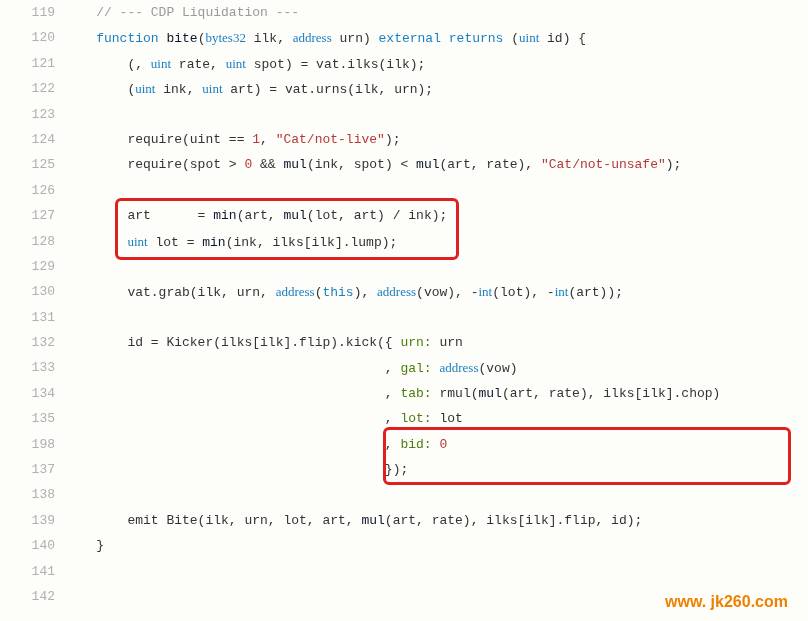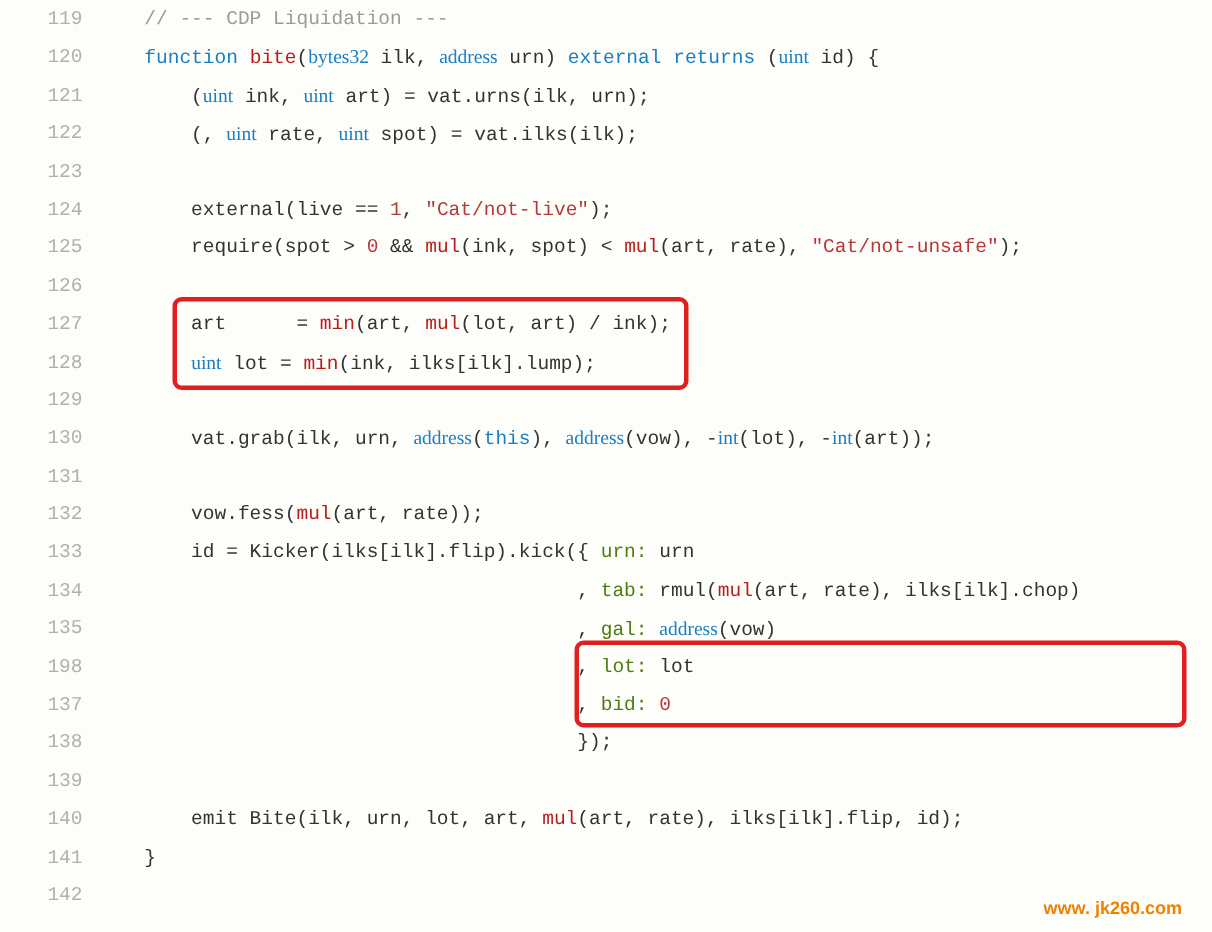--- a/index.html
+++ b/index.html
@@ -32,37 +32,37 @@
     .line {
       white-space: pre;
       height: 25.4px;
     }
     .gutter .line {
       white-space: pre;
     }
     
     .cm { color: #9a9a9a; text-align: center; } 
     .kw { color: #1a7fc1; } 
-    .fn { color: #b91c1c; } 
+    .fn { color: #0f172a; } 
     .ty { color: #1a7fc1; font-family: Liberation Serif, serif; }    
     .nu { color: #b53838; } 
     .st { color: #b53838; } 
     .at { color: #4d7c0f; text-align: center; } 
     .hl-box {
       position: absolute;
       border: 3px solid #e02020;
       border-radius: 6px;
       pointer-events: none;
     }
     .watermark {
       position: absolute;
       right: 20px;
       bottom: 4px;
       font-family: Arial, sans-serif;
-      font-size: 12px;
+      font-size: 16px;
       color: #f08000;
       font-weight: bold;
     }
   </style>
 </head>
 <body>
 
 <div class="code-area">
   <div class="gutter">
     <div class="line">119</div>
@@ -86,35 +86,34 @@
     <div class="line">137</div>
     <div class="line">138</div>
     <div class="line">139</div>
     <div class="line">140</div>
     <div class="line">141</div>
     <div class="line">142</div>
   </div>
   <div class="lines">
     <div class="line"><span class="cm">    // --- CDP Liquidation ---</span></div>
     <div class="line"><span>    </span><span class="kw">function</span><span> </span><span class="fn">bite</span><span>(</span><span class="ty">bytes32</span><span> ilk, </span><span class="ty">address</span><span> urn) </span><span class="kw">external</span><span> </span><span class="kw">returns</span><span> (</span><span class="ty">uint</span><span> id) {</span></div>
+    <div class="line"><span>        (, </span><span class="ty">uint</span><span> rate, </span><span class="ty">uint</span><span> spot) = vat.ilks(ilk);</span></div>
     <div class="line"><span>        (</span><span class="ty">uint</span><span> ink, </span><span class="ty">uint</span><span> art) = vat.urns(ilk, urn);</span></div>
-    <div class="line"><span>        (, </span><span class="ty">uint</span><span> rate, </span><span class="ty">uint</span><span> spot) = vat.ilks(ilk);</span></div>
     <div class="line"><span></span></div>
-    <div class="line"><span>        external(live == </span><span class="nu">1</span><span>, </span><span class="st">"Cat/not-live"</span><span>);</span></div>
+    <div class="line"><span>        require(uint == </span><span class="nu">1</span><span>, </span><span class="st">"Cat/not-live"</span><span>);</span></div>
     <div class="line"><span>        require(spot &gt; </span><span class="nu">0</span><span> &amp;&amp; </span><span class="fn">mul</span><span>(ink, spot) &lt; </span><span class="fn">mul</span><span>(art, rate), </span><span class="st">"Cat/not-unsafe"</span><span>);</span></div>
     <div class="line"><span></span></div>
     <div class="line"><span>        art      = </span><span class="fn">min</span><span>(art, </span><span class="fn">mul</span><span>(lot, art) / ink);</span></div>
     <div class="line"><span>        </span><span class="ty">uint</span><span> lot = </span><span class="fn">min</span><span>(ink, ilks[ilk].lump);</span></div>
     <div class="line"><span></span></div>
     <div class="line"><span>        vat.grab(ilk, urn, </span><span class="ty">address</span><span>(</span><span class="kw">this</span><span>), </span><span class="ty">address</span><span>(vow), -</span><span class="ty">int</span><span>(lot), -</span><span class="ty">int</span><span>(art));</span></div>
     <div class="line"><span></span></div>
-    <div class="line"><span>        vow.fess(</span><span class="fn">mul</span><span>(art, rate));</span></div>
     <div class="line"><span>        id = Kicker(ilks[ilk].flip).kick({ </span><span class="at">urn:</span><span> urn</span></div>
+    <div class="line"><span>                                         , </span><span class="at">gal:</span><span> </span><span class="ty">address</span><span>(vow)</span></div>
     <div class="line"><span>                                         , </span><span class="at">tab:</span><span> rmul(</span><span class="fn">mul</span><span>(art, rate), ilks[ilk].chop)</span></div>
-    <div class="line"><span>                                         , </span><span class="at">gal:</span><span> </span><span class="ty">address</span><span>(vow)</span></div>
     <div class="line"><span>                                         , </span><span class="at">lot:</span><span> lot</span></div>
     <div class="line"><span>                                         , </span><span class="at">bid:</span><span> </span><span class="nu">0</span></div>
     <div class="line"><span>                                         });</span></div>
     <div class="line"><span></span></div>
     <div class="line"><span>        emit Bite(ilk, urn, lot, art, </span><span class="fn">mul</span><span>(art, rate), ilks[ilk].flip, id);</span></div>
     <div class="line"><span>    }</span></div>
 
     <div class="hl-box" style="top:198px;left:50px;width:338px;height:56px;"></div>
     <div class="hl-box" style="top:427px;left:318px;width:402px;height:52px;"></div>
   </div>

